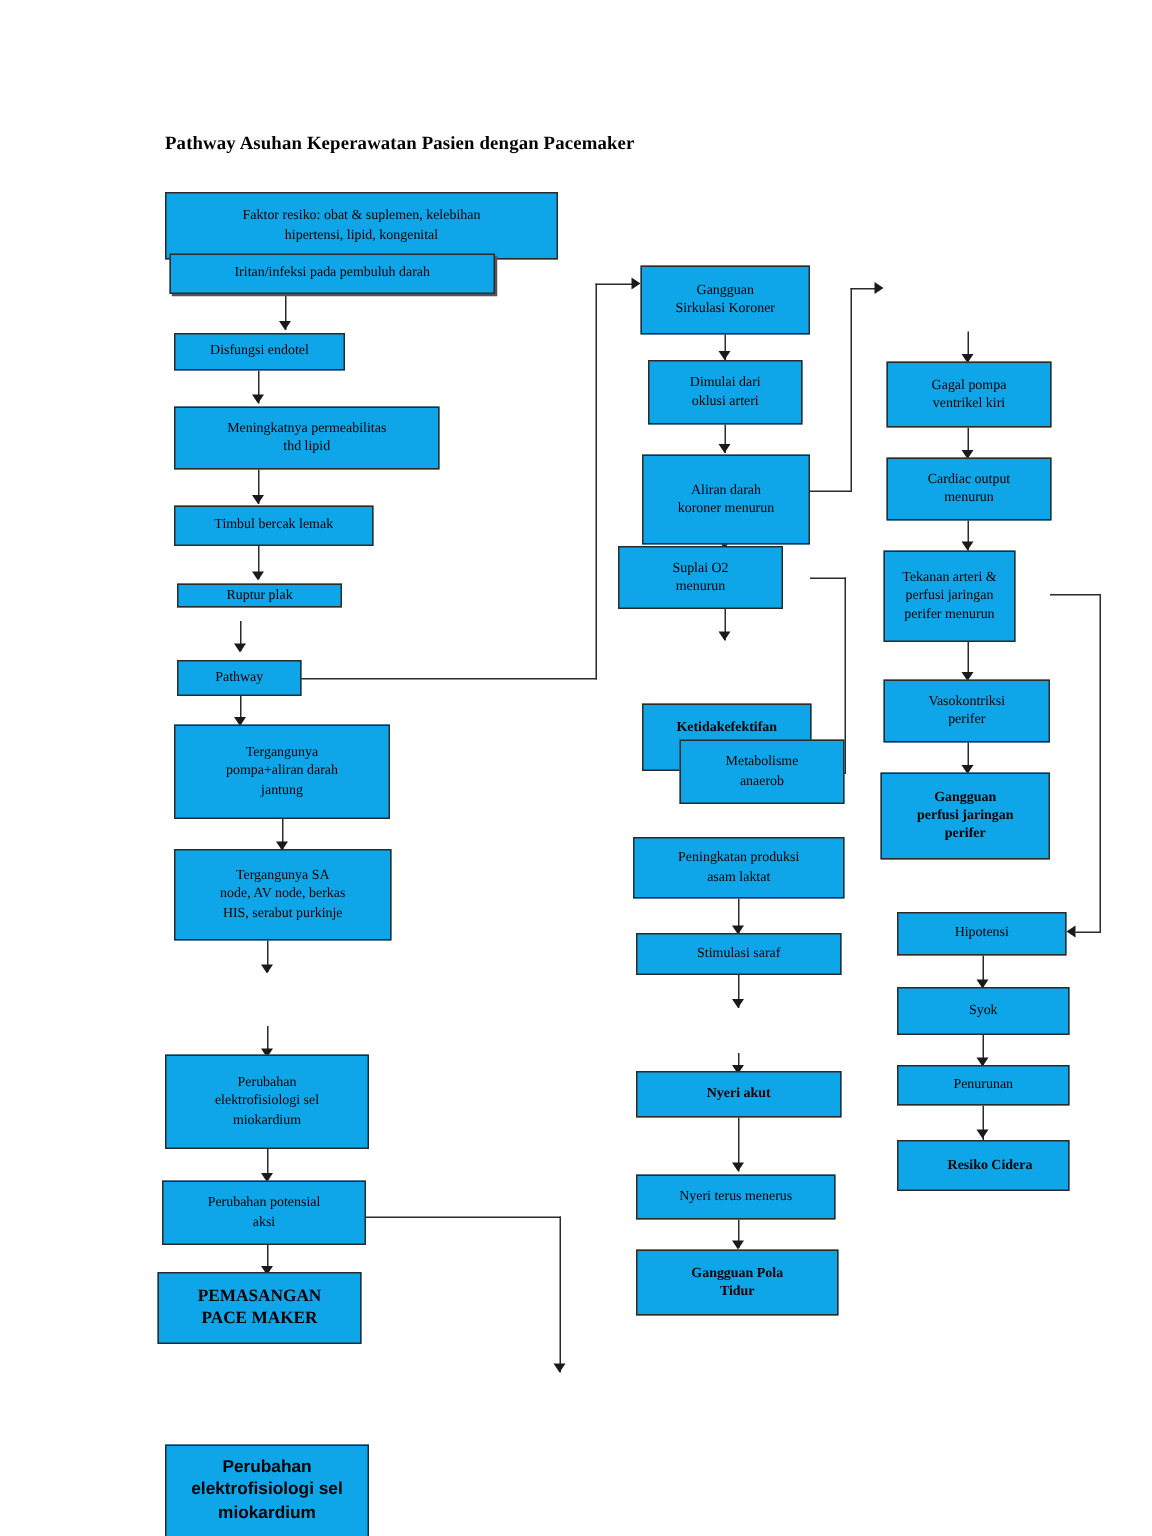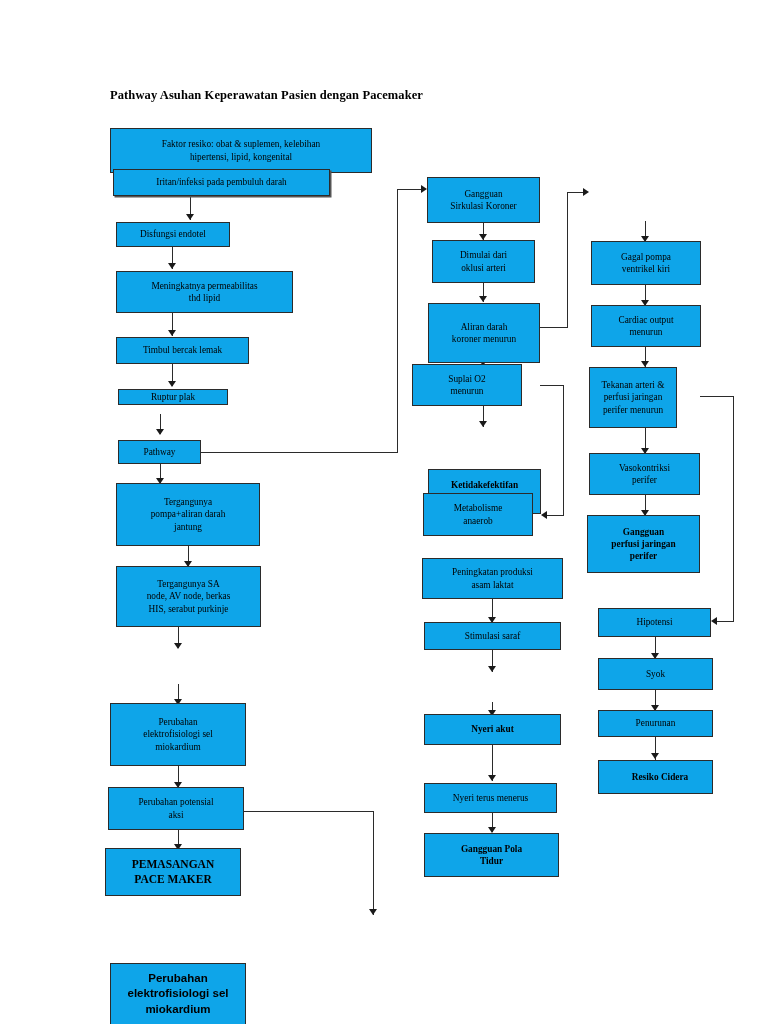--- a/index.html
+++ b/index.html
@@ -220,21 +220,21 @@
 
   <div class="node" style="left:428px;top:303px;width:112px;height:60px;">Aliran darah
 koroner menurun</div>
 
   <div class="node" style="left:412px;top:364px;width:110px;height:42px;">Suplai O2
 menurun</div>
 
   <div class="node bold" style="left:428px;top:427px;width:113px;height:45px;margin-top:42px;">Ketidakefektifan
 pola nafas</div>
 
-  <div class="node" style="left:423px;top:493px;width:110px;height:43px;">Metabolisme
+  <div class="node" style="left:453px;top:493px;width:110px;height:43px;">Metabolisme
 anaerob</div>
 
   <div class="node" style="left:422px;top:558px;width:141px;height:41px;">Peningkatan produksi
 asam laktat</div>
 
   <div class="node" style="left:424px;top:622px;width:137px;height:28px;">Stimulasi saraf</div>
 
 
   <div class="node bold" style="left:424px;top:714px;width:137px;height:31px;">Nyeri akut</div>
 

